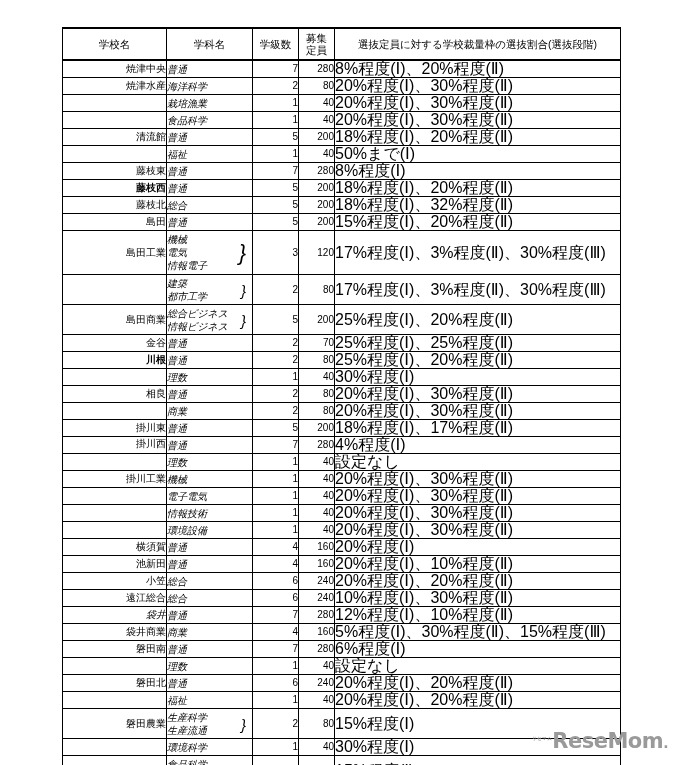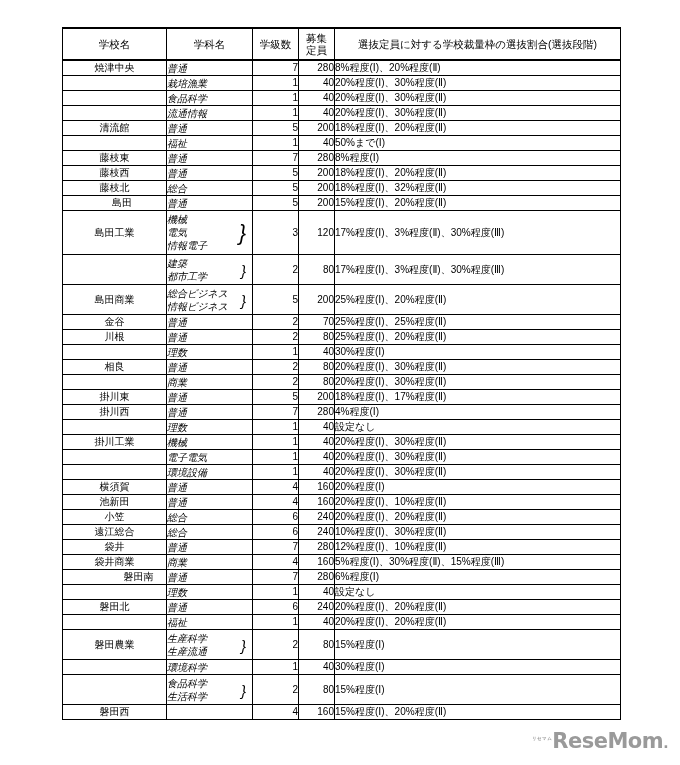--- a/index.html
+++ b/index.html
@@ -47,40 +47,40 @@
     text-align: center;
     height: 30px;
     border-top: 2px solid #000;
     border-bottom: 2px solid #000;
     font-size: 10.5px;
     line-height: 1.15;
   }
   
   td.school {
     padding-left: 2px;
-    text-align: center;
+    text-align: right;
     white-space: nowrap;
   }
   td.dept {
     padding-left: 3px;
     text-align: left;
     white-space: nowrap;
     position: relative;
     font-style: italic;
   }
   td.num {
     text-align: right;
     padding-right: 3px;
     white-space: nowrap;
   }
   td.ratio {
     padding-left: 2px;
     text-align: left;
     white-space: nowrap;
-    font-size: 10px;
+    font-size: 16px;
   }
   tr.r td { height: 14px; }
 
   
   td.grp-top { border-top: 1.6px solid #000; }
 
   
   .dept-stack {
     display: block;
     line-height: 13px;
@@ -142,46 +142,46 @@
           <td class="dept grp-top">
             <span class="dept-stack">
               <span>普通</span>
             </span>
           </td>
           <td class="num grp-top">7</td>
           <td class="num grp-top">280</td>
           <td class="ratio grp-top">8%程度(Ⅰ)、20%程度(Ⅱ)</td>
         </tr>
         <tr class="r">
+          <td class="school grp-top" style="height: 14px;">焼津水産</td>
+          <td class="dept grp-top">
+            <span class="dept-stack">
+              <span>海洋科学</span>
+            </span>
+          </td>
+          <td class="num grp-top">2</td>
+          <td class="num grp-top">80</td>
+          <td class="ratio grp-top">20%程度(Ⅰ)、30%程度(Ⅱ)</td>
+        </tr>
+        <tr class="r">
           <td class="school" style="height: 14px;"></td>
           <td class="dept">
             <span class="dept-stack">
               <span>栽培漁業</span>
             </span>
           </td>
           <td class="num">1</td>
           <td class="num">40</td>
           <td class="ratio">20%程度(Ⅰ)、30%程度(Ⅱ)</td>
         </tr>
         <tr class="r">
           <td class="school" style="height: 14px;"></td>
           <td class="dept">
             <span class="dept-stack">
               <span>食品科学</span>
-            </span>
-          </td>
-          <td class="num">1</td>
-          <td class="num">40</td>
-          <td class="ratio">20%程度(Ⅰ)、30%程度(Ⅱ)</td>
-        </tr>
-        <tr class="r">
-          <td class="school" style="height: 14px;"></td>
-          <td class="dept">
-            <span class="dept-stack">
-              <span>流通情報</span>
             </span>
           </td>
           <td class="num">1</td>
           <td class="num">40</td>
           <td class="ratio">20%程度(Ⅰ)、30%程度(Ⅱ)</td>
         </tr>
         <tr class="r">
           <td class="school grp-top" style="height: 14px;">清流館</td>
           <td class="dept grp-top">
             <span class="dept-stack">
@@ -208,21 +208,21 @@
           <td class="dept grp-top">
             <span class="dept-stack">
               <span>普通</span>
             </span>
           </td>
           <td class="num grp-top">7</td>
           <td class="num grp-top">280</td>
           <td class="ratio grp-top">8%程度(Ⅰ)</td>
         </tr>
         <tr class="r">
-          <td class="school grp-top" style="height: 14px;">藤枝西</td>
+          <td class="school grp-top" style="height: 14px; font-weight: bold;">藤枝西</td>
           <td class="dept grp-top">
             <span class="dept-stack">
               <span>普通</span>
             </span>
           </td>
           <td class="num grp-top">5</td>
           <td class="num grp-top">200</td>
           <td class="ratio grp-top">18%程度(Ⅰ)、20%程度(Ⅱ)</td>
         </tr>
         <tr class="r">
@@ -292,21 +292,21 @@
           <td class="dept grp-top">
             <span class="dept-stack">
               <span>普通</span>
             </span>
           </td>
           <td class="num grp-top">2</td>
           <td class="num grp-top">70</td>
           <td class="ratio grp-top">25%程度(Ⅰ)、25%程度(Ⅱ)</td>
         </tr>
         <tr class="r">
-          <td class="school grp-top" style="height: 14px;">川根</td>
+          <td class="school grp-top" style="height: 14px; font-weight: bold;">川根</td>
           <td class="dept grp-top">
             <span class="dept-stack">
               <span>普通</span>
             </span>
           </td>
           <td class="num grp-top">2</td>
           <td class="num grp-top">80</td>
           <td class="ratio grp-top">25%程度(Ⅰ)、20%程度(Ⅱ)</td>
         </tr>
         <tr class="r">
@@ -347,21 +347,21 @@
           <td class="dept grp-top">
             <span class="dept-stack">
               <span>普通</span>
             </span>
           </td>
           <td class="num grp-top">5</td>
           <td class="num grp-top">200</td>
           <td class="ratio grp-top">18%程度(Ⅰ)、17%程度(Ⅱ)</td>
         </tr>
         <tr class="r">
-          <td class="school grp-top" style="height: 14px;">掛川西</td>
+          <td class="school grp-top" style="height: 14px; font-family: Liberation Mono, monospace;">掛川西</td>
           <td class="dept grp-top">
             <span class="dept-stack">
               <span>普通</span>
             </span>
           </td>
           <td class="num grp-top">7</td>
           <td class="num grp-top">280</td>
           <td class="ratio grp-top">4%程度(Ⅰ)</td>
         </tr>
         <tr class="r">
@@ -394,20 +394,31 @@
             </span>
           </td>
           <td class="num">1</td>
           <td class="num">40</td>
           <td class="ratio">20%程度(Ⅰ)、30%程度(Ⅱ)</td>
         </tr>
         <tr class="r">
           <td class="school" style="height: 14px;"></td>
           <td class="dept">
             <span class="dept-stack">
+              <span>情報技術</span>
+            </span>
+          </td>
+          <td class="num">1</td>
+          <td class="num">40</td>
+          <td class="ratio">20%程度(Ⅰ)、30%程度(Ⅱ)</td>
+        </tr>
+        <tr class="r">
+          <td class="school" style="height: 14px;"></td>
+          <td class="dept">
+            <span class="dept-stack">
               <span>環境設備</span>
             </span>
           </td>
           <td class="num">1</td>
           <td class="num">40</td>
           <td class="ratio">20%程度(Ⅰ)、30%程度(Ⅱ)</td>
         </tr>
         <tr class="r">
           <td class="school grp-top" style="height: 14px;">横須賀</td>
           <td class="dept grp-top">
@@ -446,21 +457,21 @@
           <td class="dept grp-top">
             <span class="dept-stack">
               <span>総合</span>
             </span>
           </td>
           <td class="num grp-top">6</td>
           <td class="num grp-top">240</td>
           <td class="ratio grp-top">10%程度(Ⅰ)、30%程度(Ⅱ)</td>
         </tr>
         <tr class="r">
-          <td class="school grp-top" style="height: 14px;">袋井</td>
+          <td class="school grp-top" style="height: 14px; font-style: italic;">袋井</td>
           <td class="dept grp-top">
             <span class="dept-stack">
               <span>普通</span>
             </span>
           </td>
           <td class="num grp-top">7</td>
           <td class="num grp-top">280</td>
           <td class="ratio grp-top">12%程度(Ⅰ)、10%程度(Ⅱ)</td>
         </tr>
         <tr class="r">

